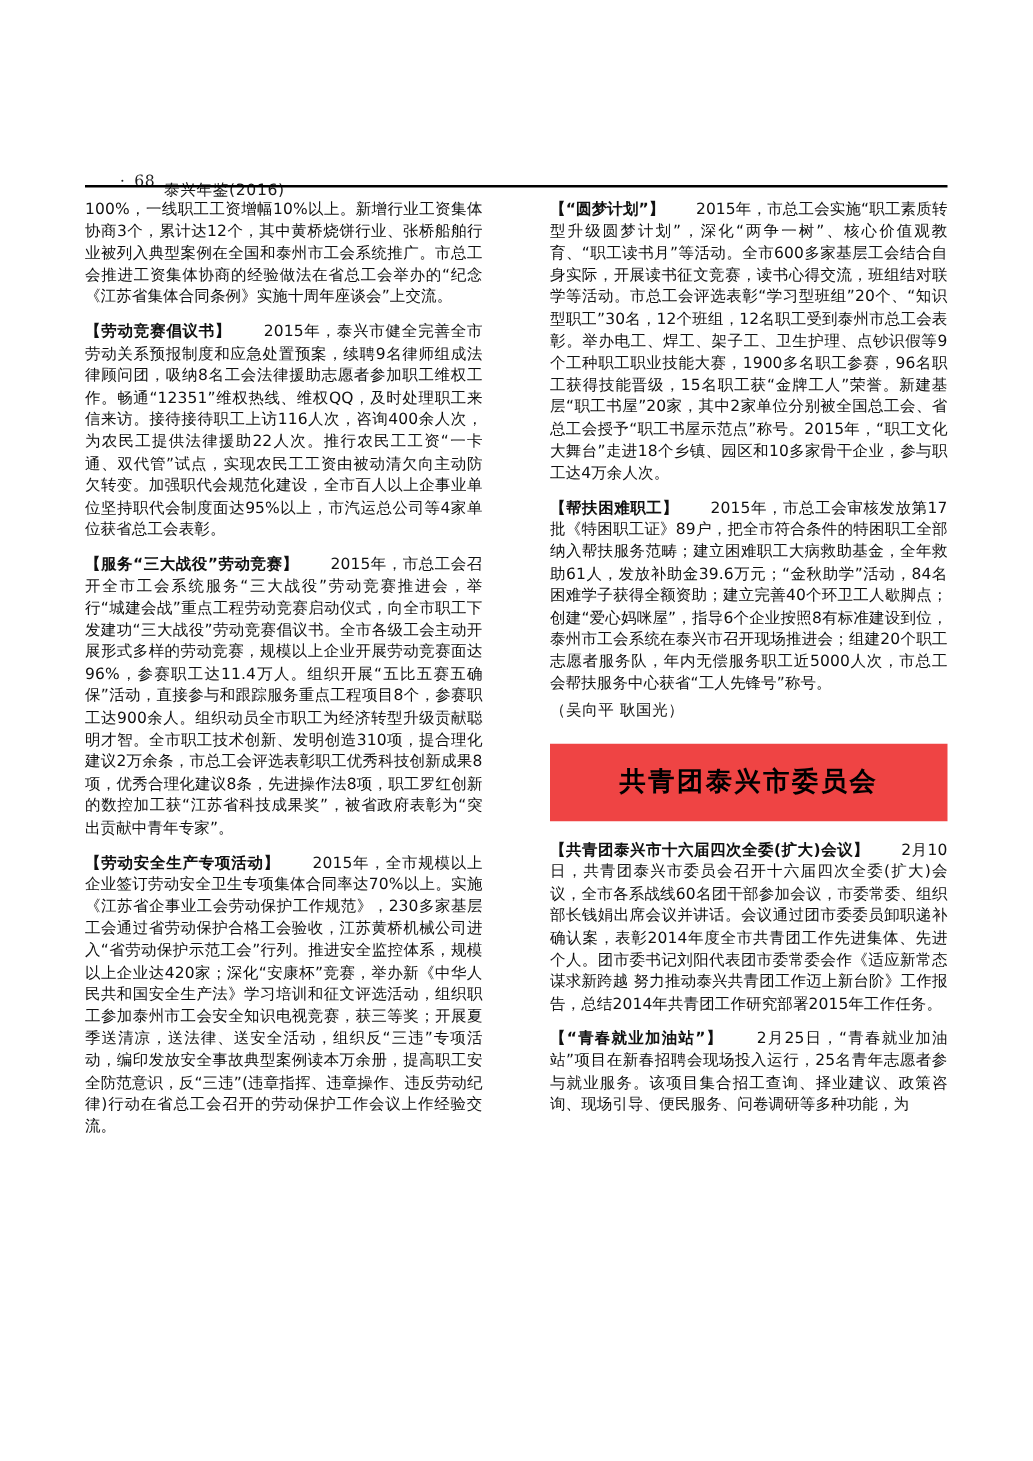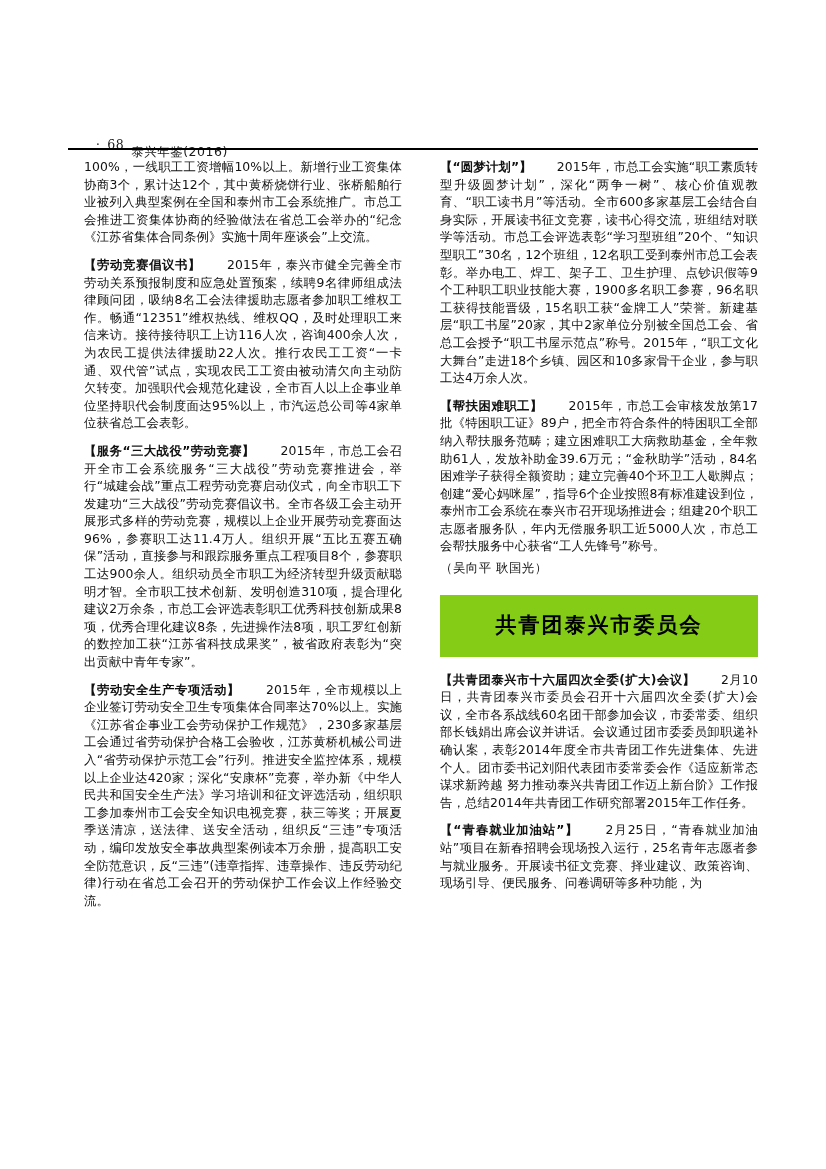--- a/index.html
+++ b/index.html
@@ -57,41 +57,41 @@
   }
   .col {
     position: absolute;
     top: 158px;
     width: 318px;
     font-size: 12.6px;
     line-height: 17.6px;
     text-align: justify;
     text-justify: inter-ideograph;
   }
-  .col.left { left: 84px; }
+  .col.left { left: 68px; }
   .col.right { left: 440px; }
 
   p.para {
     margin: 0 0 0 0;
     text-indent: 2em;
     font-family: "DejaVu Sans", "Liberation Sans", sans-serif;
     font-size: 12.4px;
     line-height: 17.6px;
     letter-spacing: 0.1px;
   }
   p.para.noindent { text-indent: 0; }
   p.para + p.para { margin-top: 10px; }
 
   .heading-inline {
     font-weight: bold;
   }
 
   .section-title-box {
     margin: 18px 0 14px 0;
-    background: #84cc16;
+    background: #ef4444;
     height: 62px;
     display: flex;
     align-items: center;
     justify-content: center;
   }
   .section-title-box .stitle {
     font-family: "DejaVu Sans", "Liberation Sans", sans-serif;
     font-size: 21px;
     font-weight: bold;
     letter-spacing: 2px;
@@ -128,16 +128,16 @@
   <div class="col right">
     <p class="para noindent"><span class="heading-inline">【“圆梦计划”】</span><span>　　2015年，市总工会实施“职工素质转型升级圆梦计划”，深化“两争一树”、核心价值观教育、“职工读书月”等活动。全市600多家基层工会结合自身实际，开展读书征文竞赛，读书心得交流，班组结对联学等活动。市总工会评选表彰“学习型班组”20个、“知识型职工”30名，12个班组，12名职工受到泰州市总工会表彰。举办电工、焊工、架子工、卫生护理、点钞识假等9个工种职工职业技能大赛，1900多名职工参赛，96名职工获得技能晋级，15名职工获“金牌工人”荣誉。新建基层“职工书屋”20家，其中2家单位分别被全国总工会、省总工会授予“职工书屋示范点”称号。2015年，“职工文化大舞台”走进18个乡镇、园区和10多家骨干企业，参与职工达4万余人次。</span></p>
     <p class="para noindent"><span class="heading-inline">【帮扶困难职工】</span><span>　　2015年，市总工会审核发放第17批《特困职工证》89户，把全市符合条件的特困职工全部纳入帮扶服务范畴；建立困难职工大病救助基金，全年救助61人，发放补助金39.6万元；“金秋助学”活动，84名困难学子获得全额资助；建立完善40个环卫工人歇脚点；创建“爱心妈咪屋”，指导6个企业按照8有标准建设到位，泰州市工会系统在泰兴市召开现场推进会；组建20个职工志愿者服务队，年内无偿服务职工近5000人次，市总工会帮扶服务中心获省“工人先锋号”称号。</span></p>
     <div class="signature">（吴向平  耿国光）</div>
 
     <div class="section-title-box">
       <span class="stitle">共青团泰兴市委员会</span>
     </div>
 
     <p class="para noindent"><span class="heading-inline">【共青团泰兴市十六届四次全委(扩大)会议】</span><span>　　2月10日，共青团泰兴市委员会召开十六届四次全委(扩大)会议，全市各系战线60名团干部参加会议，市委常委、组织部长钱娟出席会议并讲话。会议通过团市委委员卸职递补确认案，表彰2014年度全市共青团工作先进集体、先进个人。团市委书记刘阳代表团市委常委会作《适应新常态  谋求新跨越  努力推动泰兴共青团工作迈上新台阶》工作报告，总结2014年共青团工作研究部署2015年工作任务。</span></p>
-    <p class="para noindent"><span class="heading-inline">【“青春就业加油站”】</span><span>　　2月25日，“青春就业加油站”项目在新春招聘会现场投入运行，25名青年志愿者参与就业服务。开展读书征文竞赛、择业建议、政策咨询、现场引导、便民服务、问卷调研等多种功能，为</span></p>
+    <p class="para noindent"><span class="heading-inline">【“青春就业加油站”】</span><span>　　2月25日，“青春就业加油站”项目在新春招聘会现场投入运行，25名青年志愿者参与就业服务。该项目集合招工查询、择业建议、政策咨询、现场引导、便民服务、问卷调研等多种功能，为</span></p>
   </div>
 
 </div>
 
 </body></html>

